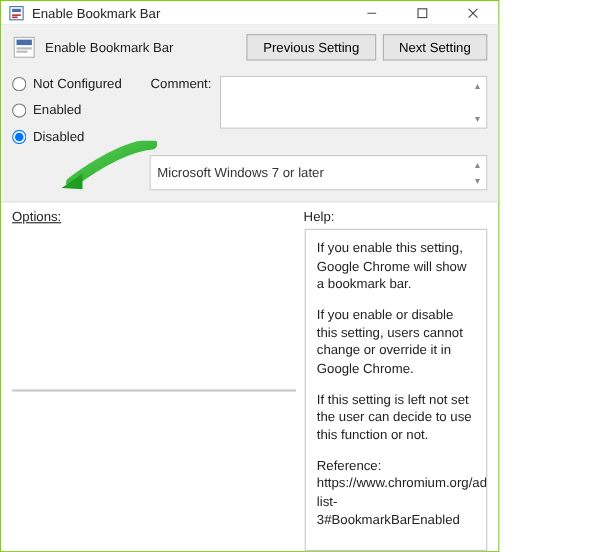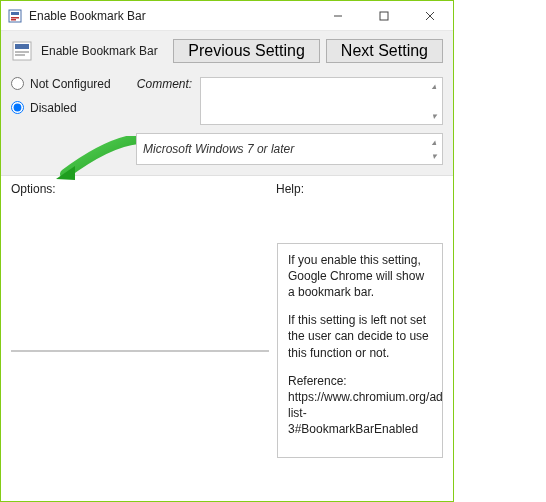--- a/index.html
+++ b/index.html
@@ -64,32 +64,32 @@
   .policy-title {
     flex: 1;
     font-size: 12px;
   }
   .nav-btn {
     height: 24px;
     padding: 0 14px;
     margin-left: 6px;
     background: #e6e6e6;
     border: 1px solid #b0b0b0;
-    font-size: 16px;
+    font-size: 12px;
   }
   .upper-row2 {
     display: flex;
   }
   .radio-col {
     width: 125px;
     position: relative;
   }
   .radio-item {
     display: flex;
-    align-items: flex-start;
+    align-items: flex-end;
     margin-bottom: 10px;
     font-size: 12px;
     position: relative;
   }
   .radio-item input {
     margin: 0 6px 0 0;
   }
   .label-col {
     width: 80px;
     font-size: 12px;
@@ -125,21 +125,21 @@
     flex: 1;
     display: flex;
     flex-direction: column;
     padding: 6px 10px 0 10px;
   }
   .lower-headers {
     display: flex;
     font-size: 12px;
     margin-bottom: 4px;
   }
-  .lower-headers .opt-h { width: 265px; }
+  .lower-headers .opt-h { width: 265px; text-decoration: underline; }
   .lower-panels {
     flex: 1;
     display: flex;
     gap: 8px;
     min-height: 0;
     align-items: center;
   }
   .panel {
     border: 1px solid #c8c8c8;
     background: #fff;
@@ -232,37 +232,41 @@
       <button class="nav-btn">Next Setting</button>
     </div>
 
     <div class="upper-row2">
       <div class="radio-col">
         <label class="radio-item">
           <input type="radio" name="state" style="">
           <span>Not Configured</span>
         </label>
         <label class="radio-item">
+          <input type="radio" name="state" style="">
+          <span>Enabled</span>
+        </label>
+        <label class="radio-item">
           <input type="radio" name="state" checked="" style="">
           <span>Disabled</span>
         </label>
 
         <svg class="arrow-annot" width="90" height="48">
           <defs>
             <linearGradient id="g" x1="0" y1="0" x2="1" y2="1">
               <stop offset="0" stop-color="#5bd45b"></stop>
               <stop offset="1" stop-color="#1f9e1f"></stop>
             </linearGradient>
           </defs>
           <path d="M85 3 Q55 6 12 38" stroke="url(#g)" stroke-width="10" fill="none" stroke-linecap="round"></path>
           <polygon points="3,43 22,30 22,44" fill="#1f9e1f"></polygon>
         </svg>
       </div>
 
-      <div style="flex:1; display:flex; flex-direction:column; gap:8px;font-style:italic;">
+      <div style="flex:1; display:flex; flex-direction:column; gap:24px;">
         <div style="display:flex;">
           <div class="label-col">Comment:</div>
           <div class="textarea-box">
             <span></span>
             <span class="scroll-arrow top">▴</span>
             <span class="scroll-arrow bottom">▾</span>
           </div>
         </div>
         <div style="display:flex;">
           <div class="supported-box">
@@ -277,19 +281,20 @@
 
   <div class="lower">
     <div class="lower-headers">
       <div class="opt-h">Options:</div>
       <div>Help:</div>
     </div>
     <div class="lower-panels">
       <div class="panel options-panel"></div>
       <div class="panel help-panel">
         <p>If you enable this setting, Google Chrome will show a bookmark bar.</p>
+        <p>If you enable or disable this setting, users cannot change or override it in Google Chrome.</p>
         <p>If this setting is left not set the user can decide to use this function or not.</p>
         <p>Reference: https://www.chromium.org/administrators/policy-list-3#BookmarkBarEnabled</p>
       </div>
     </div>
   </div>
 
 </div>
 
 </body></html>

